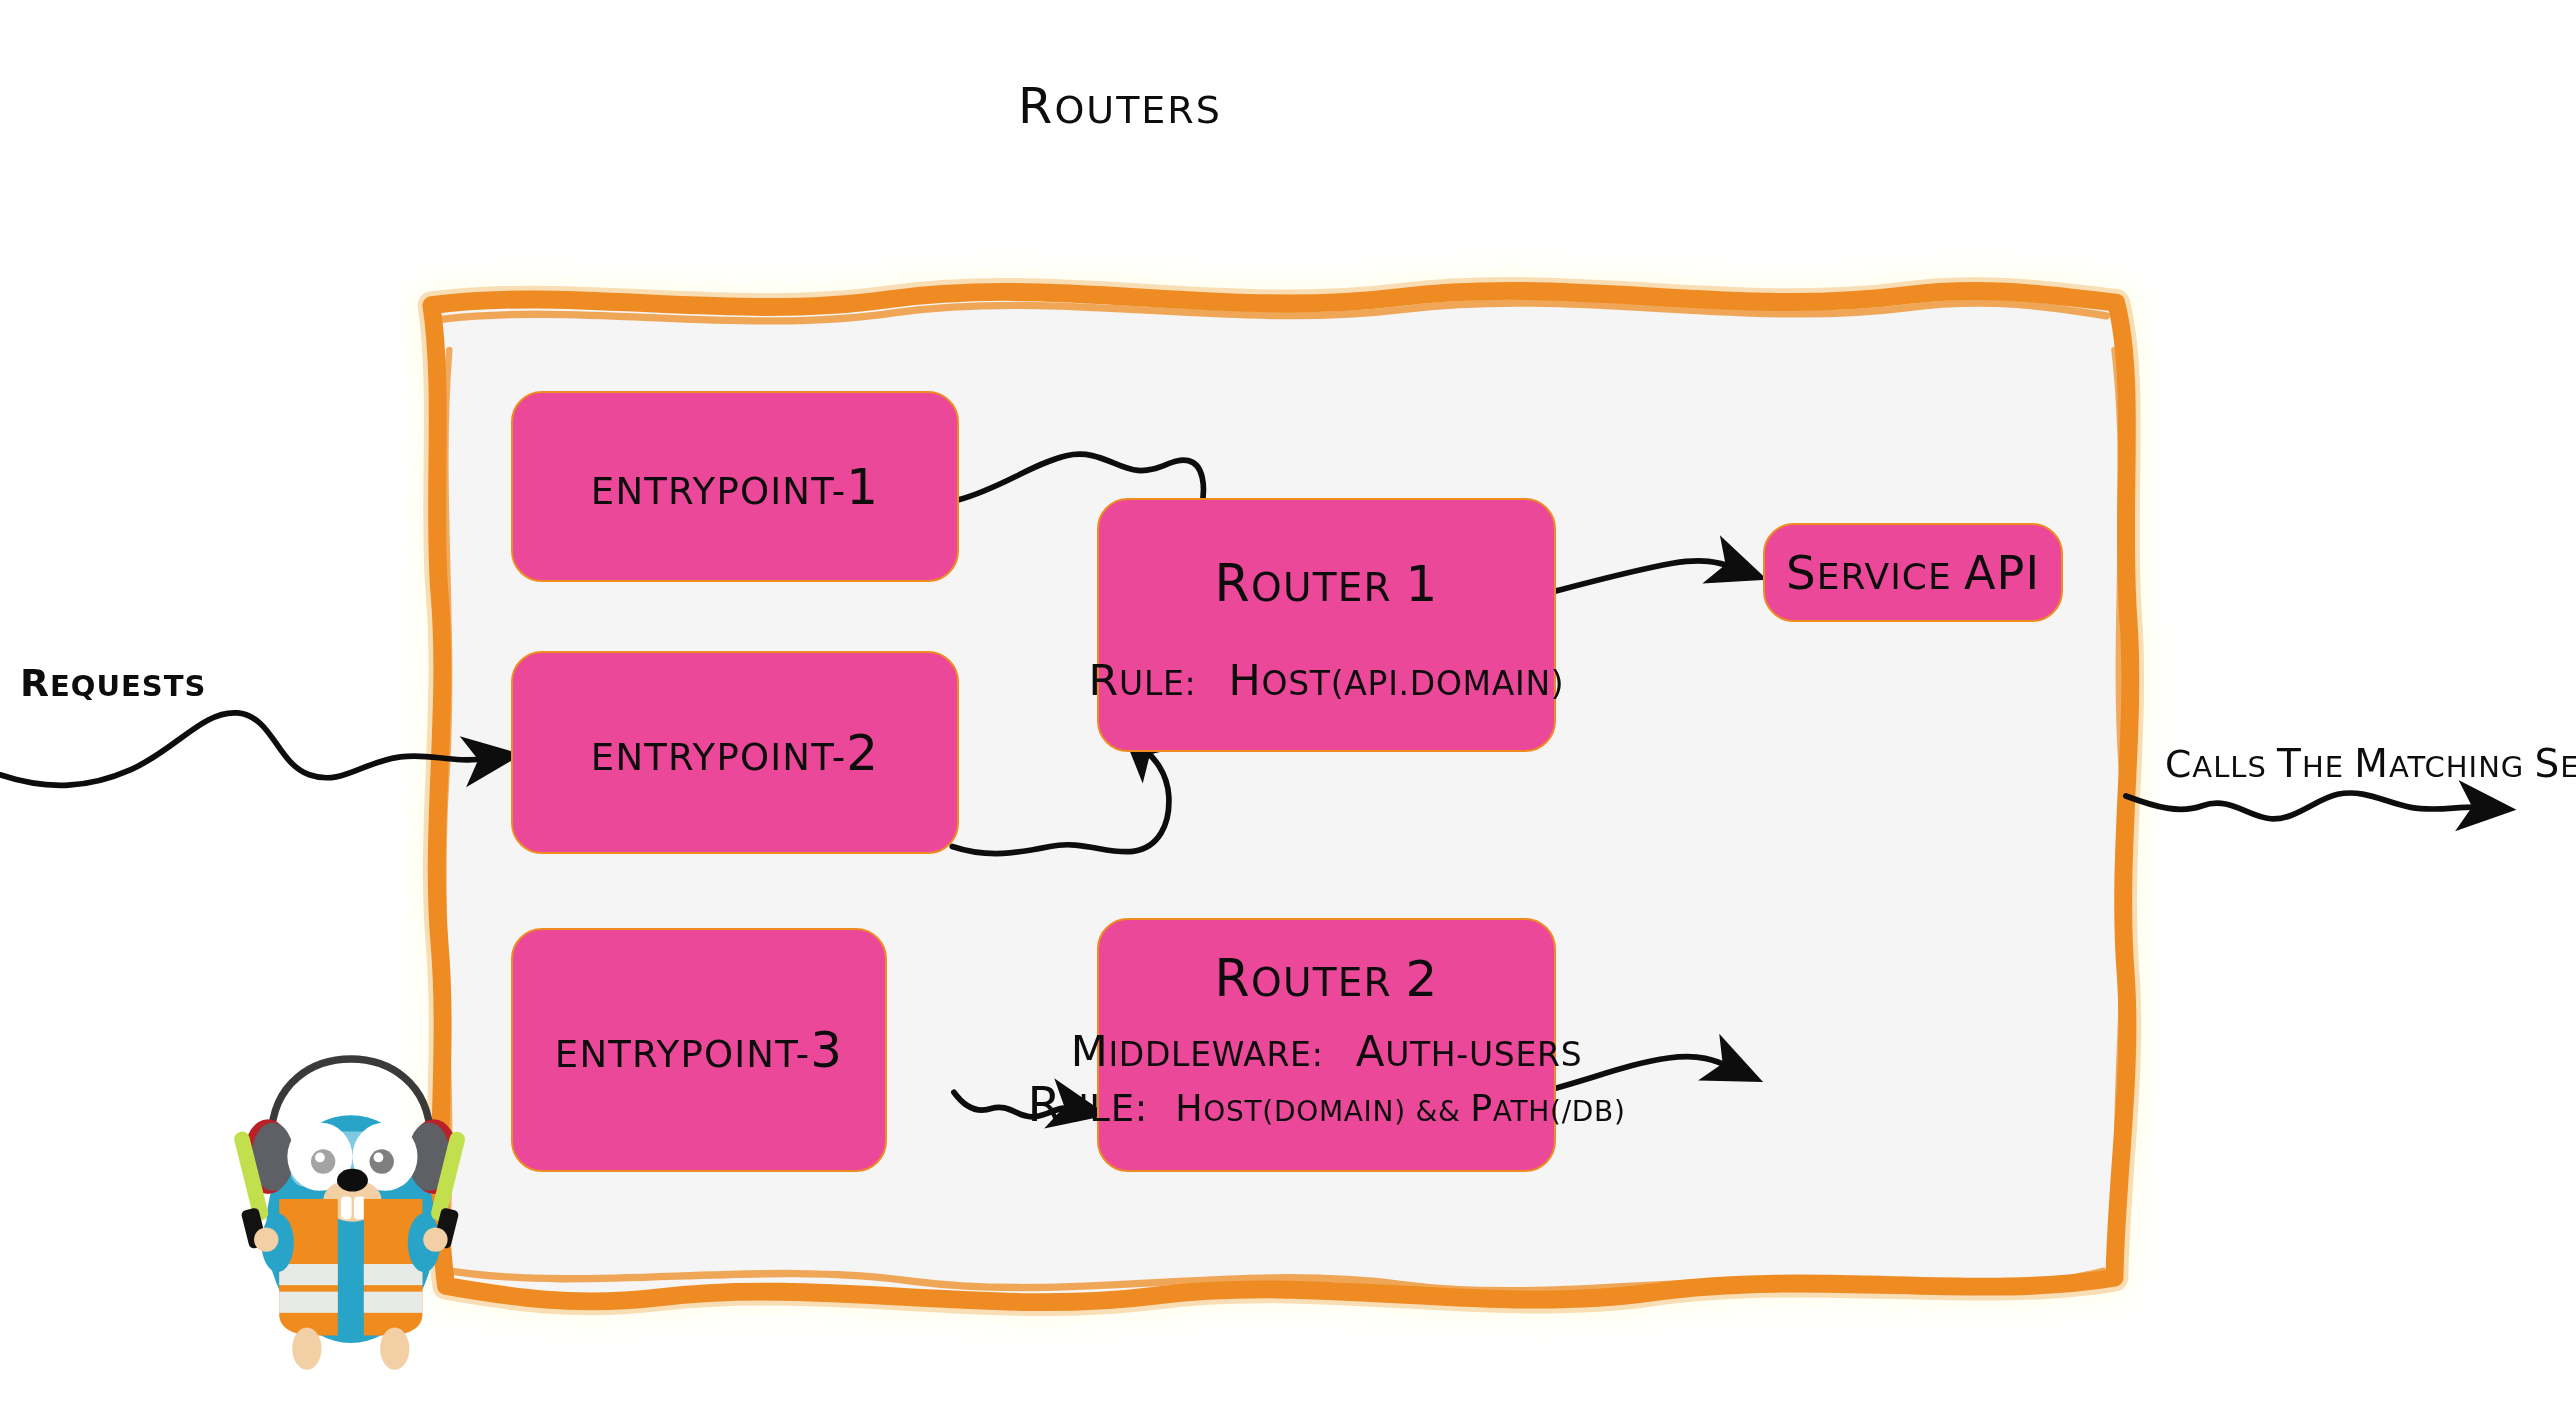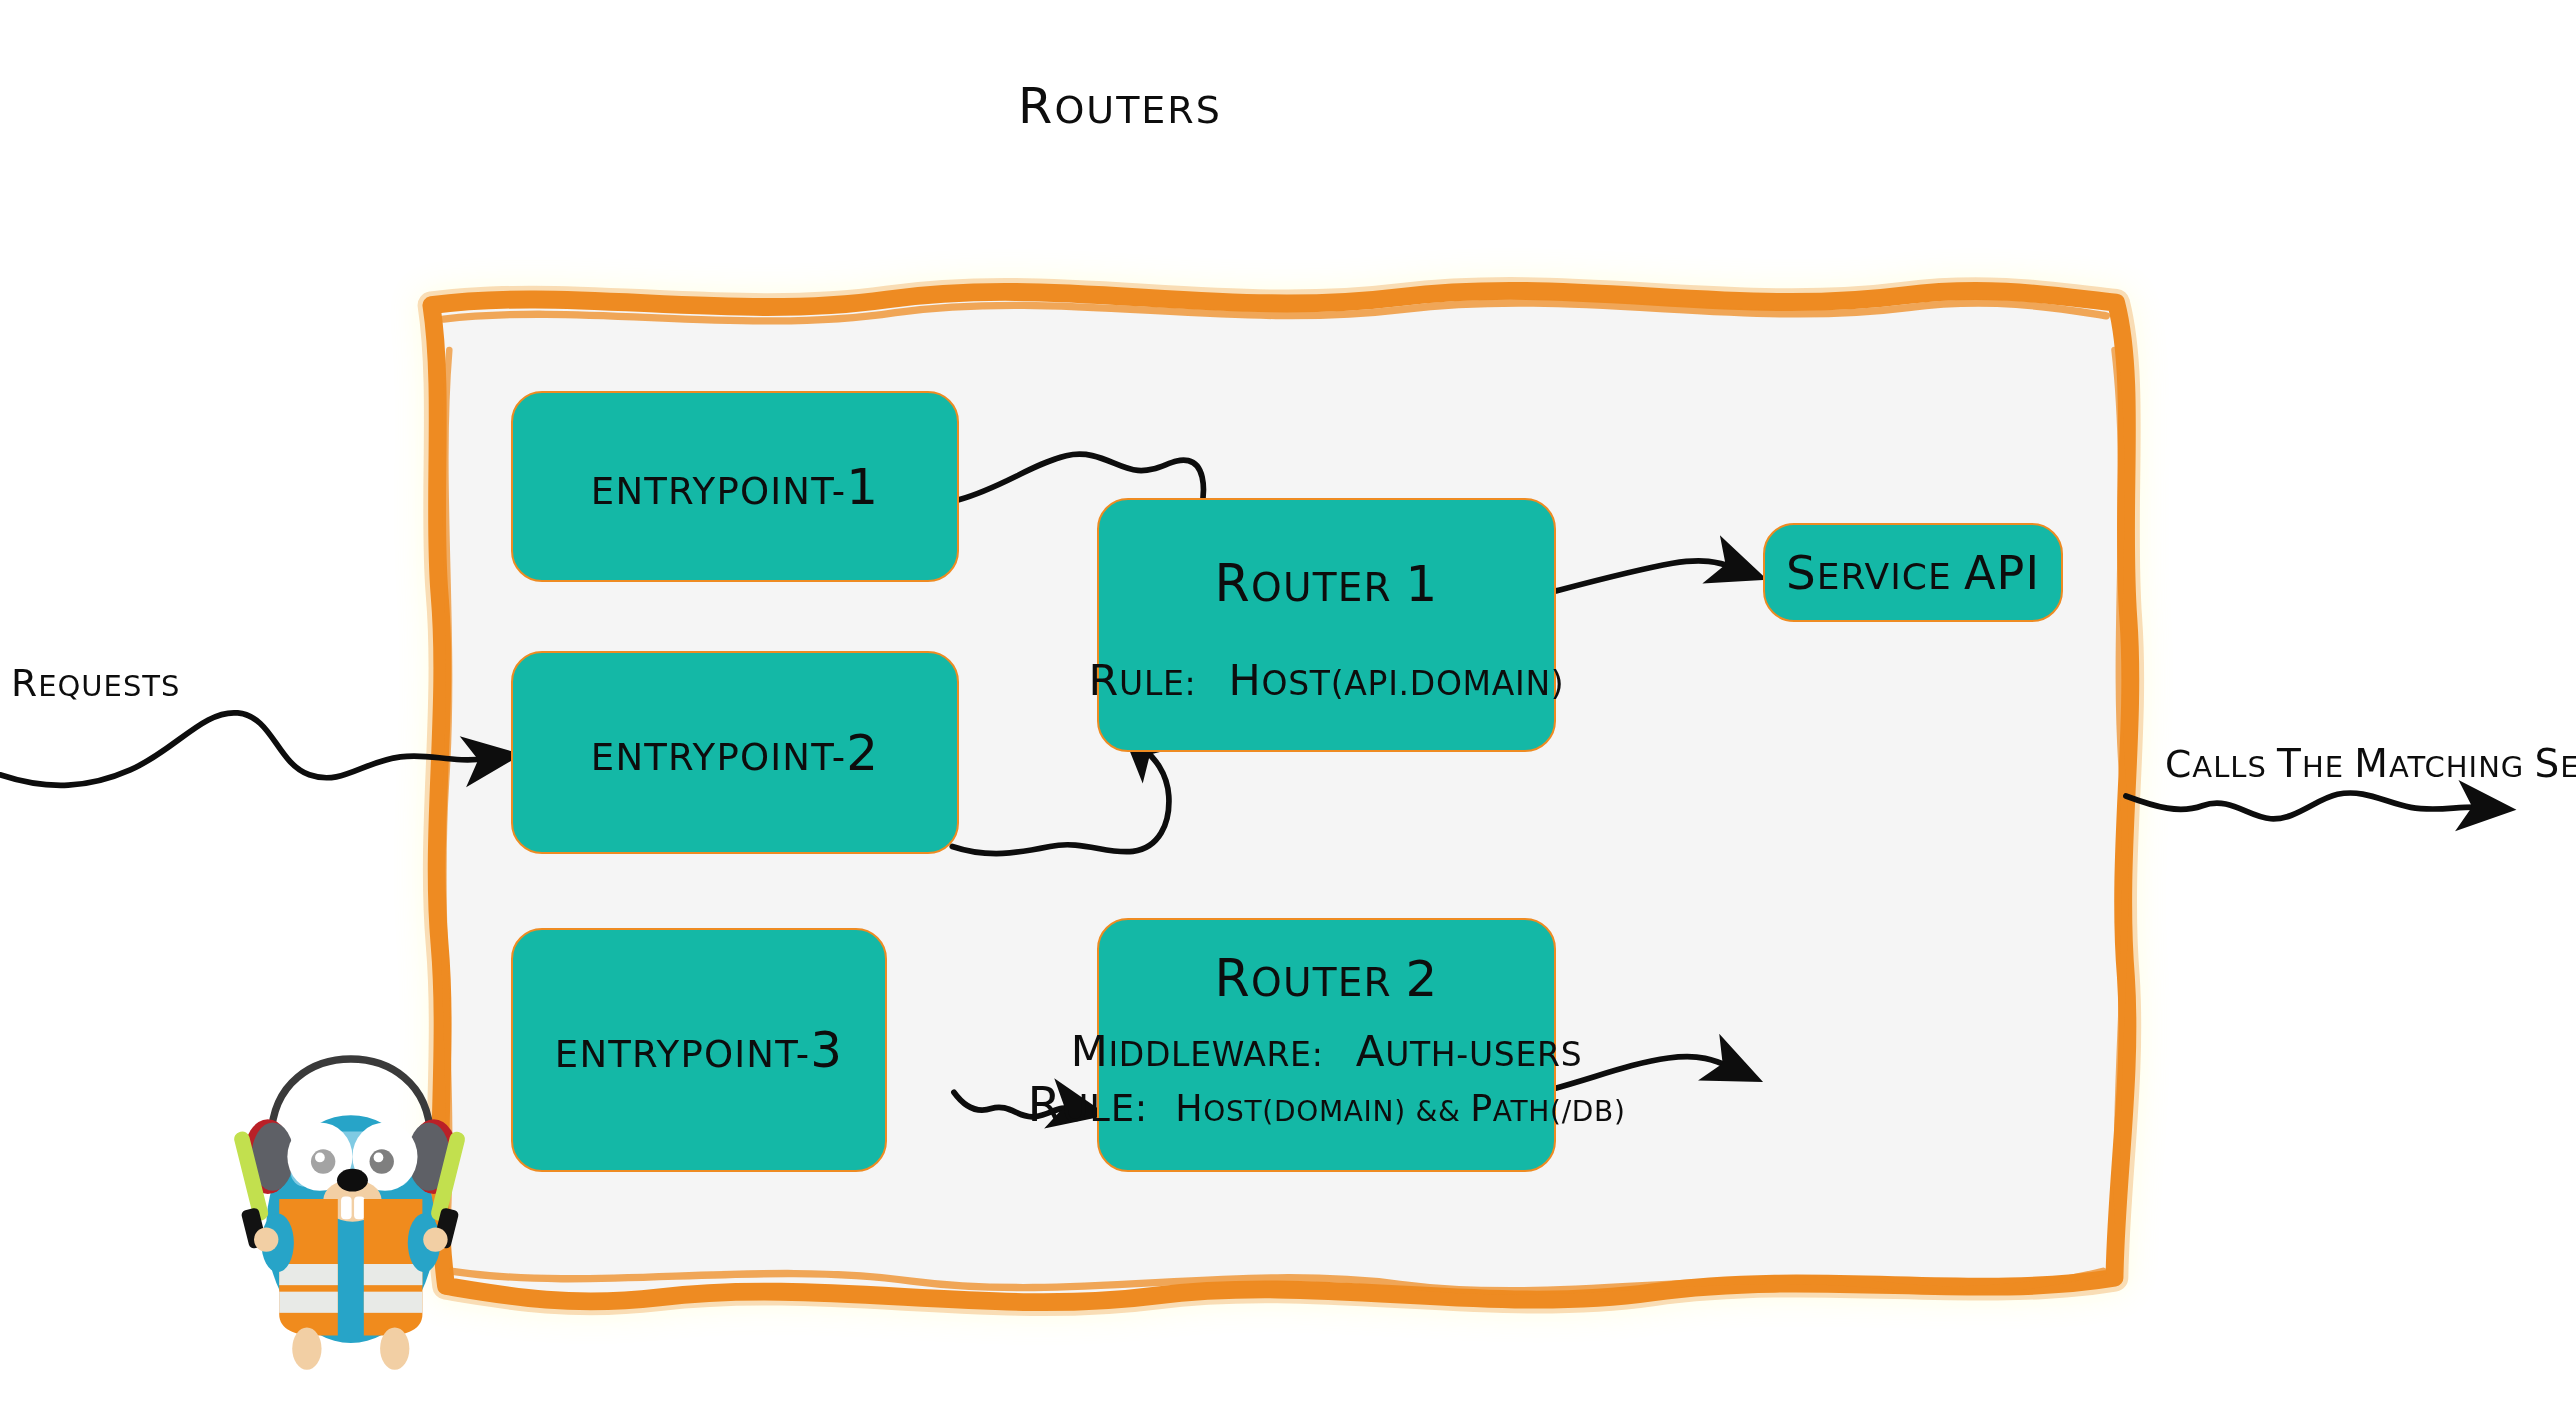--- a/index.html
+++ b/index.html
@@ -49,21 +49,21 @@
     font-weight: 400;
     letter-spacing: 2px;
   }
   #diagram-title .lead { font-size: 46px; }
 
   
   .node {
     position: absolute;
     border: 2.4px solid #EE8B22;
     border-radius: 31px;
-    background: #14b8a6;
+    background: #ec4899;
     box-sizing: border-box;
     display: flex;
     flex-direction: column;
     align-items: center;
     justify-content: center;
   }
   .node.entry { justify-content: center; }
 
   .entry-label {
     font-size: 37px;
@@ -285,21 +285,21 @@
       <span style="display:inline-block;width:8.1px;"></span>
       <span><span class="lead" style="font-size: 1.3em;">H</span><span class="rest">OST(DOMAIN)</span> <span class="rest">&amp;&amp;</span> <span class="lead" style="font-size: 1.3em;">P</span><span class="rest">ATH(/DB)</span></span>
     </div>
   </div>
 
   <div class="node" style="left:1763px; top:523px; width:300px; height:99px;">
     <div class="hand service-label"><span class="lead" style="font-size: 1.3em;">S</span><span class="rest">ERVICE</span> <span style="font-size: 1.28em;">API</span></div>
   </div>
 
 
-  <div class="abs hand side-caption" style="left:11px; top:661px;"><span class="lead" style="font-size: 1.3em;">R</span><span class="rest">EQUESTS</span></div>
+  <div class="abs hand side-caption" style="left:20px; top:661px;font-weight:bold;"><span class="lead" style="font-size: 1.3em;">R</span><span class="rest">EQUESTS</span></div>
 
   <div class="abs hand side-caption" style="left:2165px; top:741px;"><span class="lead" style="font-size: 1.3em;">C</span><span class="rest">ALLS</span> <span class="lead">T</span><span class="rest">HE</span> <span class="lead">M</span><span class="rest">ATCHING</span> <span class="lead">S</span><span class="rest">ERVER</span></div>
 
   <svg id="traefik-logo" viewBox="0 0 290 445">
 
     <path d="M 48 112 C 50 44, 100 16, 146 16 C 192 16, 242 44, 244 112" fill="none" stroke="#3A3A3A" stroke-width="9" stroke-linecap="round"></path>
 
     <ellipse cx="146" cy="225" rx="104" ry="140" fill="#27A4C8"></ellipse>
 
     <ellipse cx="44" cy="136" rx="30" ry="46" fill="#BA2027"></ellipse>

